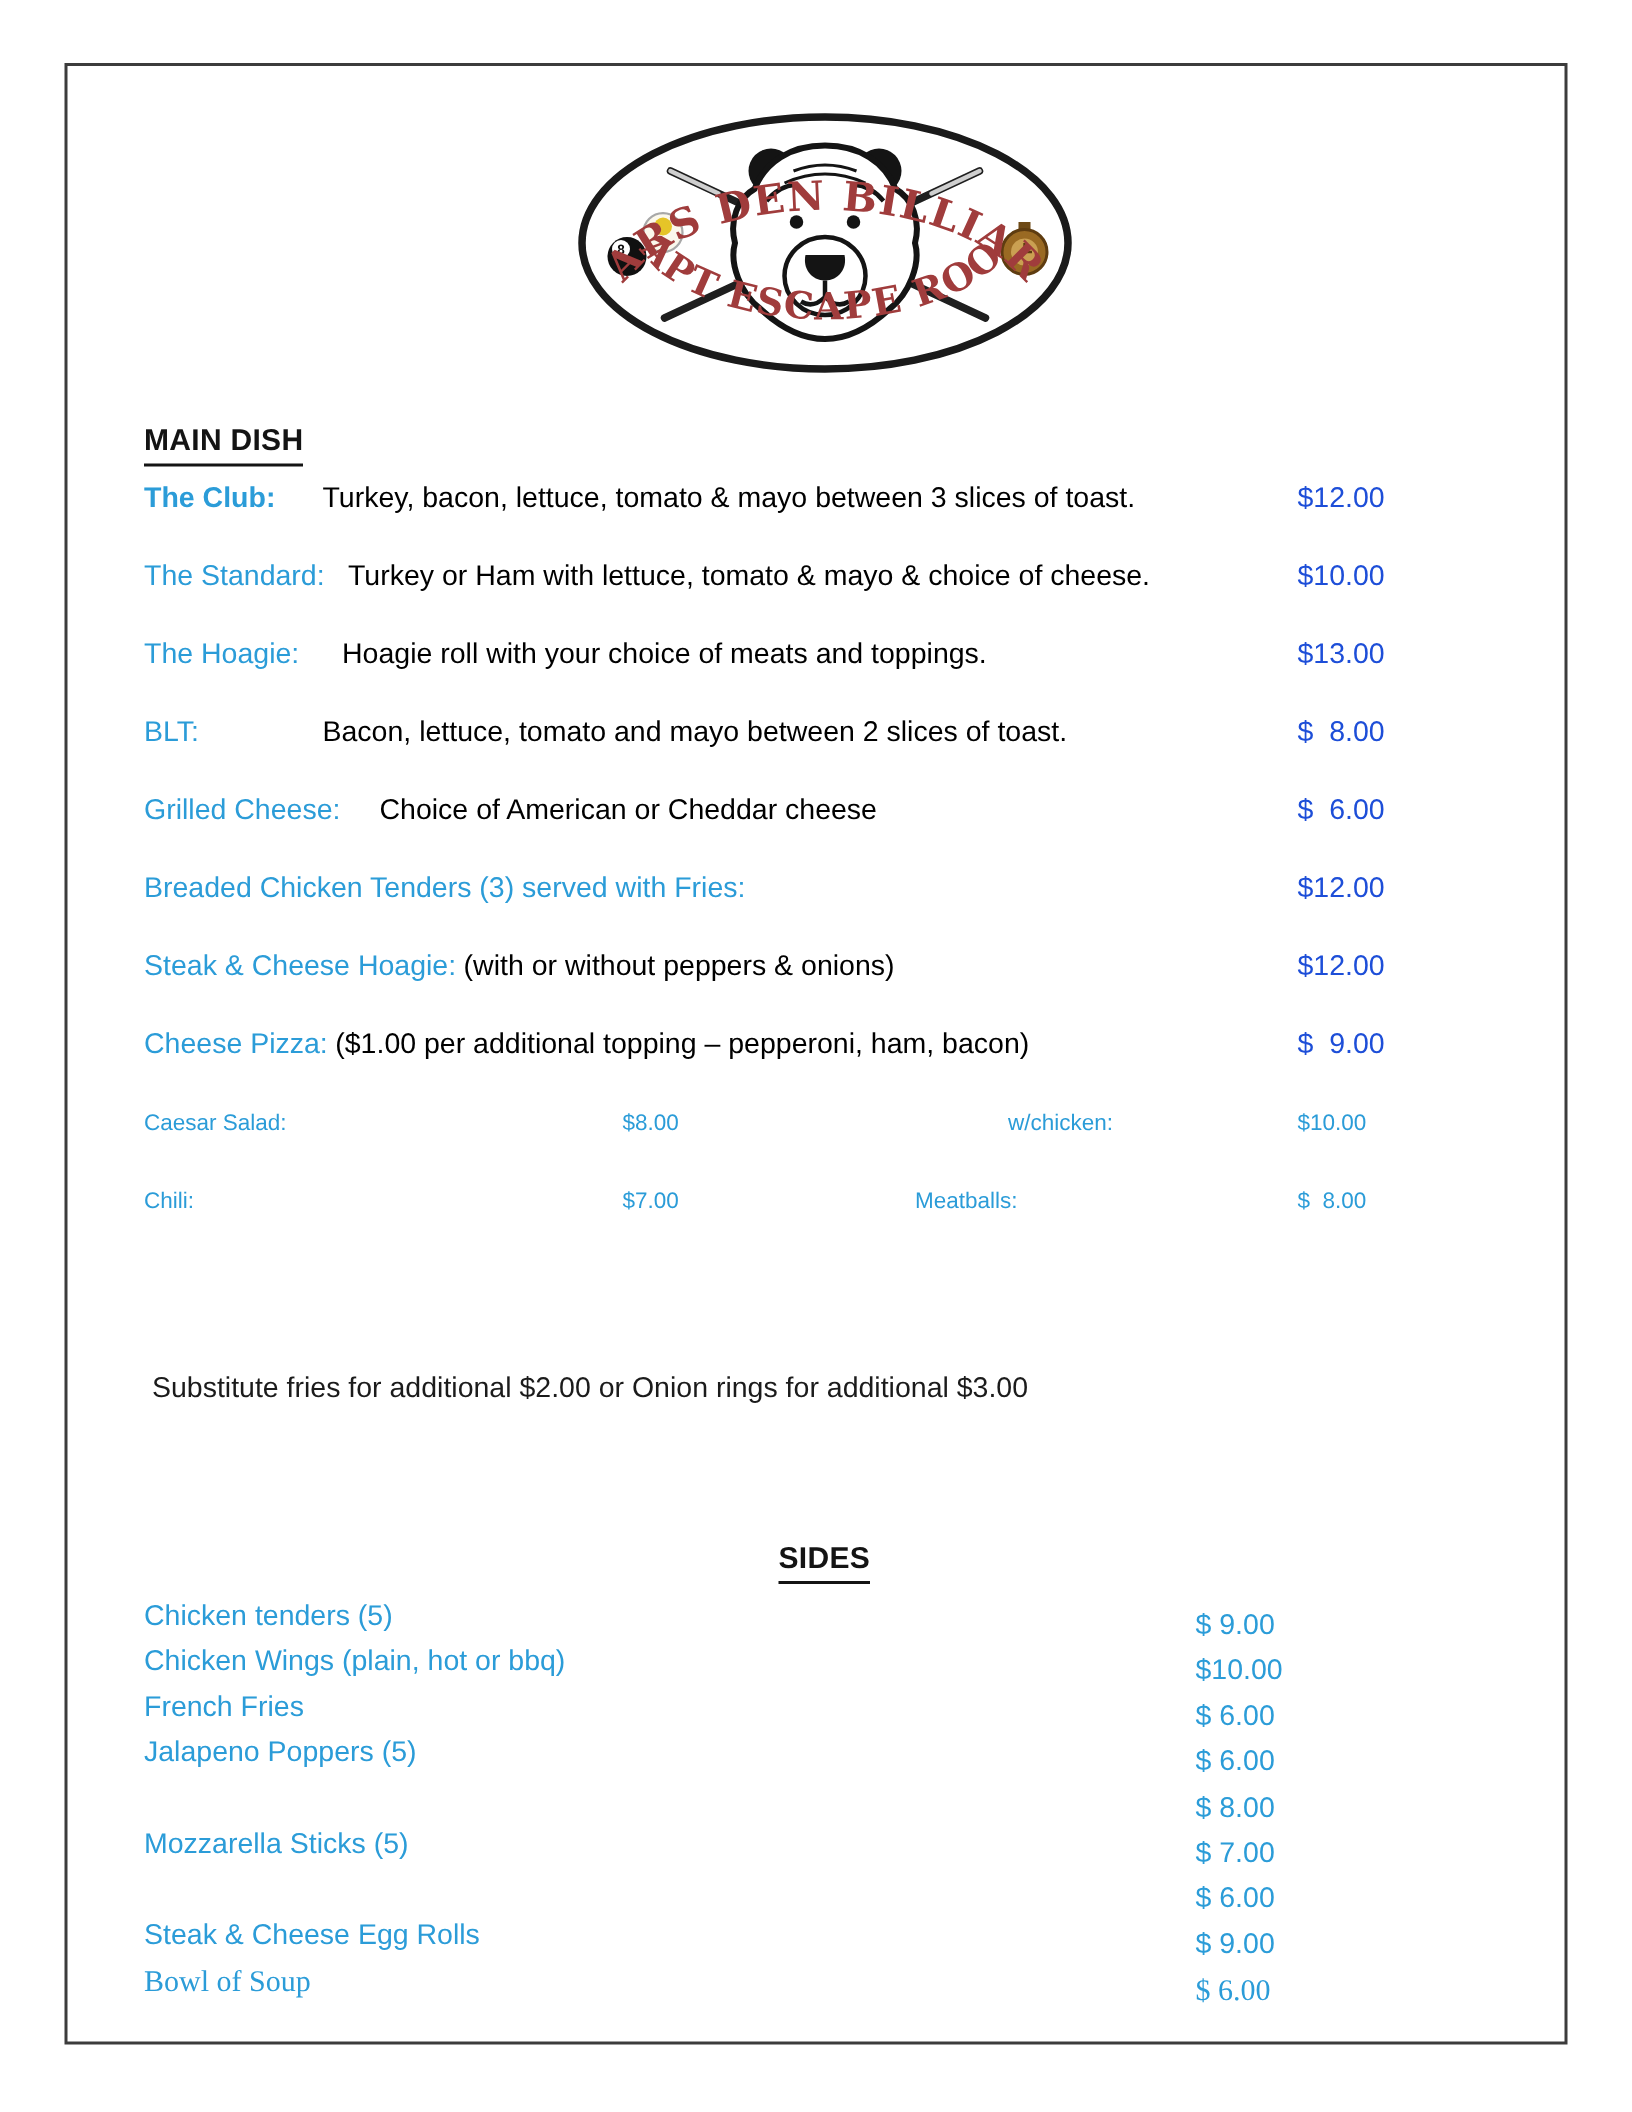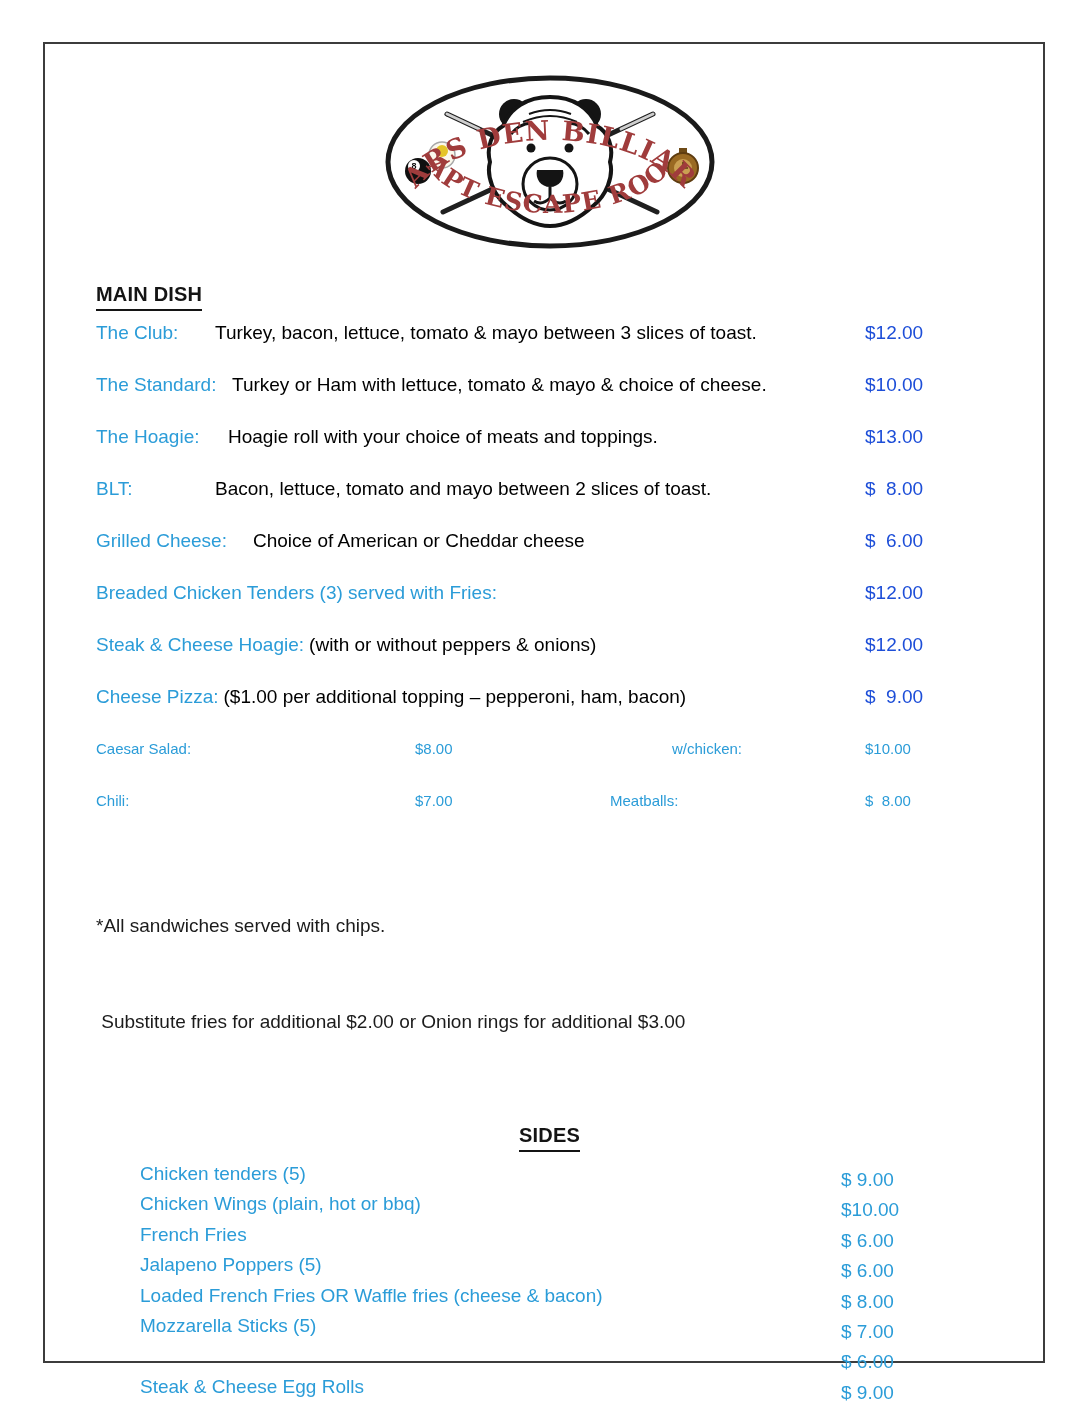--- a/index.html
+++ b/index.html
@@ -15,42 +15,42 @@
   
   .section-heading{margin-top:32px;font-size:20px;font-weight:bold;color:#141414;}
   .section-heading span{display:inline-block;border-bottom:2.5px solid #141414;padding-bottom:3px;letter-spacing:.2px;}
 
   
   .main-rows{margin-top:11px;}
   .dish-row{position:relative;height:52px;font-size:19px;line-height:22px;}
   .dish-name{color:#2b9cd8;display:inline-block;}
   .dish-desc{color:#000000;white-space:pre;margin-top:48px;}
   .dish-price{position:absolute;left:769px;top:0;color:#1d4ed8;white-space:pre;}
-  .main-rows .dish-row:nth-child(1) .dish-name{min-width:119px;}
+  .main-rows .dish-row:nth-child(1) .dish-name{min-width:119px;font-weight:bold;}
   .main-rows .dish-row:nth-child(2) .dish-name{min-width:136px;}
   .main-rows .dish-row:nth-child(3) .dish-name{min-width:132px;}
   .main-rows .dish-row:nth-child(4) .dish-name{min-width:119px;}
   .main-rows .dish-row:nth-child(5) .dish-name{min-width:157px;}
   .main-rows .dish-row:nth-child(7) .dish-desc,
   .main-rows .dish-row:nth-child(8) .dish-desc{margin-left:5px;}
 
   
   .combo-row{position:relative;height:52px;font-size:15px;line-height:22px;color:#2b9cd8;}
   .combo-row .c-name{position:absolute;left:0;}
   .combo-row .c-price1{position:absolute;left:319px;white-space:pre;}
   .combo-row .c-label2-caesar{position:absolute;left:576px;}
   .combo-row .c-label2-chili{position:absolute;left:514px;}
   .combo-row .c-price2{position:absolute;left:769px;white-space:pre;}
 
   
   .notes{margin-top:4px;font-size:19px;line-height:32px;color:#1b1b1b;white-space:pre-wrap;}
 
   
   .sides-rows{margin-top:10px;}
-  .side-row{position:relative;height:30.4px;font-size:19px;line-height:24px;margin-left:44px;}
+  .side-row{position:relative;height:30.4px;font-size:19px;line-height:24px;}
   .side-name{color:#2b9cd8;white-space:pre;}
   .side-price{position:absolute;left:701px;top:6px;color:#2b9cd8;white-space:pre;}
   .side-row.serif .side-name,.side-row.serif .side-price{
        font-family:"Liberation Serif","DejaVu Serif",serif;font-size:20px;}
 
   .arc-text{font-family:"DejaVu Serif","Liberation Serif",serif;font-weight:bold;}
 </style>
 </head>
 <body>
 
@@ -157,21 +157,20 @@
       </div>
       <div class="combo-row">
         <span class="c-name">Chili:</span>
         <span class="c-price1">$7.00</span>
         <span class="c-label2-chili">Meatballs:</span>
         <span class="c-price2">$  8.00</span>
       </div>
     </div>
 
     <div class="notes">
-      <div>*All sandwiches served with chips.</div>
       <div> Substitute fries for additional $2.00 or Onion rings for additional $3.00</div>
     </div>
 
     <div class="section-heading" style="margin-top:22px;text-align:center;"><span>SIDES</span></div>
 
     <div class="sides-rows">
       <div class="side-row">
         <span class="side-name">Chicken tenders (5)</span>
         <span class="side-price">$ 9.00</span>
       </div>
@@ -181,21 +180,20 @@
       </div>
       <div class="side-row">
         <span class="side-name">French Fries</span>
         <span class="side-price">$ 6.00</span>
       </div>
       <div class="side-row">
         <span class="side-name">Jalapeno Poppers (5)</span>
         <span class="side-price">$ 6.00</span>
       </div>
       <div class="side-row">
-        <span class="side-name">Loaded French Fries OR Waffle fries (cheese &amp; bacon)</span>
         <span class="side-price">$ 8.00</span>
       </div>
       <div class="side-row">
         <span class="side-name">Mozzarella Sticks (5)</span>
         <span class="side-price">$ 7.00</span>
       </div>
       <div class="side-row">
         <span class="side-price">$ 6.00</span>
       </div>
       <div class="side-row">

